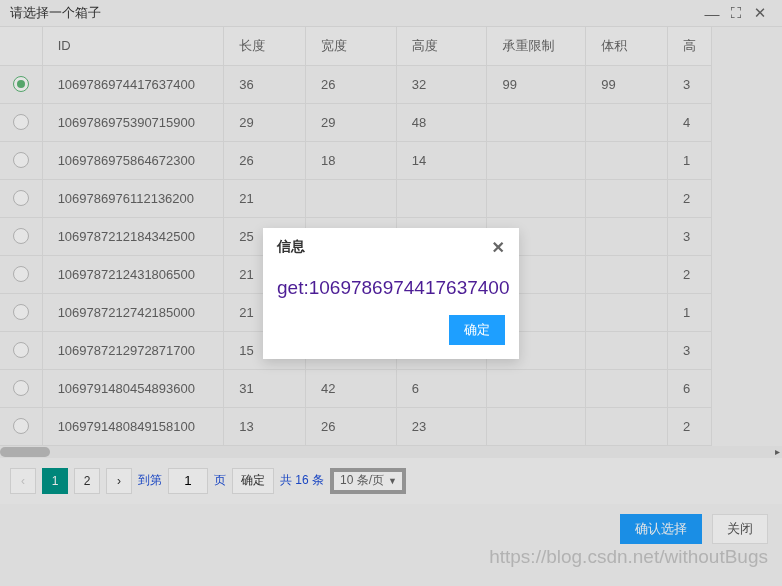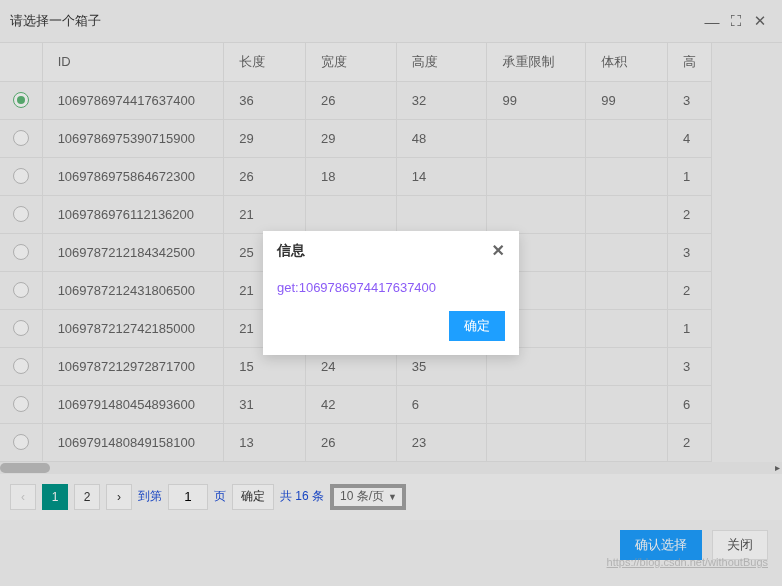--- a/index.html
+++ b/index.html
@@ -1,19 +1,19 @@
 <!DOCTYPE html>
 <html><head>
   <meta charset="utf-8">
   <style>
     * { box-sizing: border-box; margin: 0; padding: 0; }
     body { font-family: "Microsoft YaHei", Arial, sans-serif; font-size: 13px; color: #333; background: #f5f5f5; width: 782px; height: 586px; overflow: hidden; position: relative; }
     
     .window { background: #f5f5f5; width: 100%; height: 100%; display: flex; flex-direction: column; }
-    .titlebar { display: flex; align-items: center; padding: 12px 10px; background: #f5f5f5; }
+    .titlebar { display: flex; align-items: center; padding: 4px 10px; background: #f5f5f5; }
     .titlebar .title { flex: 1; font-size: 13px; color: #333; }
     .titlebar .ctrl { width: 24px; text-align: center; cursor: pointer; color: #666; font-size: 15px; }
     
     .table-container { overflow-x: auto; overflow-y: hidden; border-top: 1px solid #e6e6e6; }
     table { border-collapse: collapse; width: 712px; }
     th, td { text-align: left; padding: 0 15px; border-bottom: 1px solid #e6e6e6; border-right: 1px solid #e6e6e6; white-space: nowrap; overflow: hidden; }
     th { height: 38px; background: #f9f9f9; font-weight: normal; color: #666; font-size: 13px; }
     td { height: 38px; color: #666; font-size: 13px; }
     .col-radio { width: 44px; text-align: center; padding: 0 10px; }
     .col-id { width: 186px; }
@@ -43,25 +43,25 @@
     
     .footer { display: flex; justify-content: flex-end; gap: 10px; padding: 10px 14px; }
     .btn { height: 30px; padding: 0 14px; border: 1px solid #e6e6e6; background: #fff; cursor: pointer; font-size: 13px; color: #555; display: inline-flex; align-items: center; }
     .btn.primary { background: #1e9fff; color: #fff; border-color: #1e9fff; }
     
     .overlay { position: absolute; inset: 0; background: rgba(0,0,0,0.1); display: flex; align-items: center; justify-content: center; }
     .dialog { width: 256px; background: #fff; box-shadow: 0 4px 12px rgba(0,0,0,0.15); }
     .dialog-head { display: flex; align-items: center; padding: 10px 14px; font-weight: bold; }
     .dialog-head .dtitle { flex: 1; font-size: 14px; color: #333; }
     .dialog-head .dclose { cursor: pointer; font-size: 16px; color: #666; }
-    .dialog-body { padding: 10px 14px 6px; font-size: 13px; color: #8b5cf6; }
+    .dialog-body { padding: 10px 14px 6px; font-size: 19px; color: #4c1d95; }
     .dialog-foot { display: flex; justify-content: flex-end; padding: 10px 14px 14px; }
     .dialog-foot .btn.primary { background: #1e9fff; }
     
-    .watermark { position: absolute; right: 14px; bottom: 18px; font-size: 11px; color: rgba(150,150,150,0.6); pointer-events: none; text-decoration: underline; }
+    .watermark { position: absolute; right: 14px; bottom: 18px; font-size: 19px; color: rgba(150,150,150,0.6); pointer-events: none; }
   </style>
 </head>
 <body>
 
 <div class="window">
   <div class="titlebar">
     <span class="title">请选择一个箱子</span>
     <span class="ctrl">—</span>
     <span class="ctrl">⛶</span>
     <span class="ctrl">✕</span>

